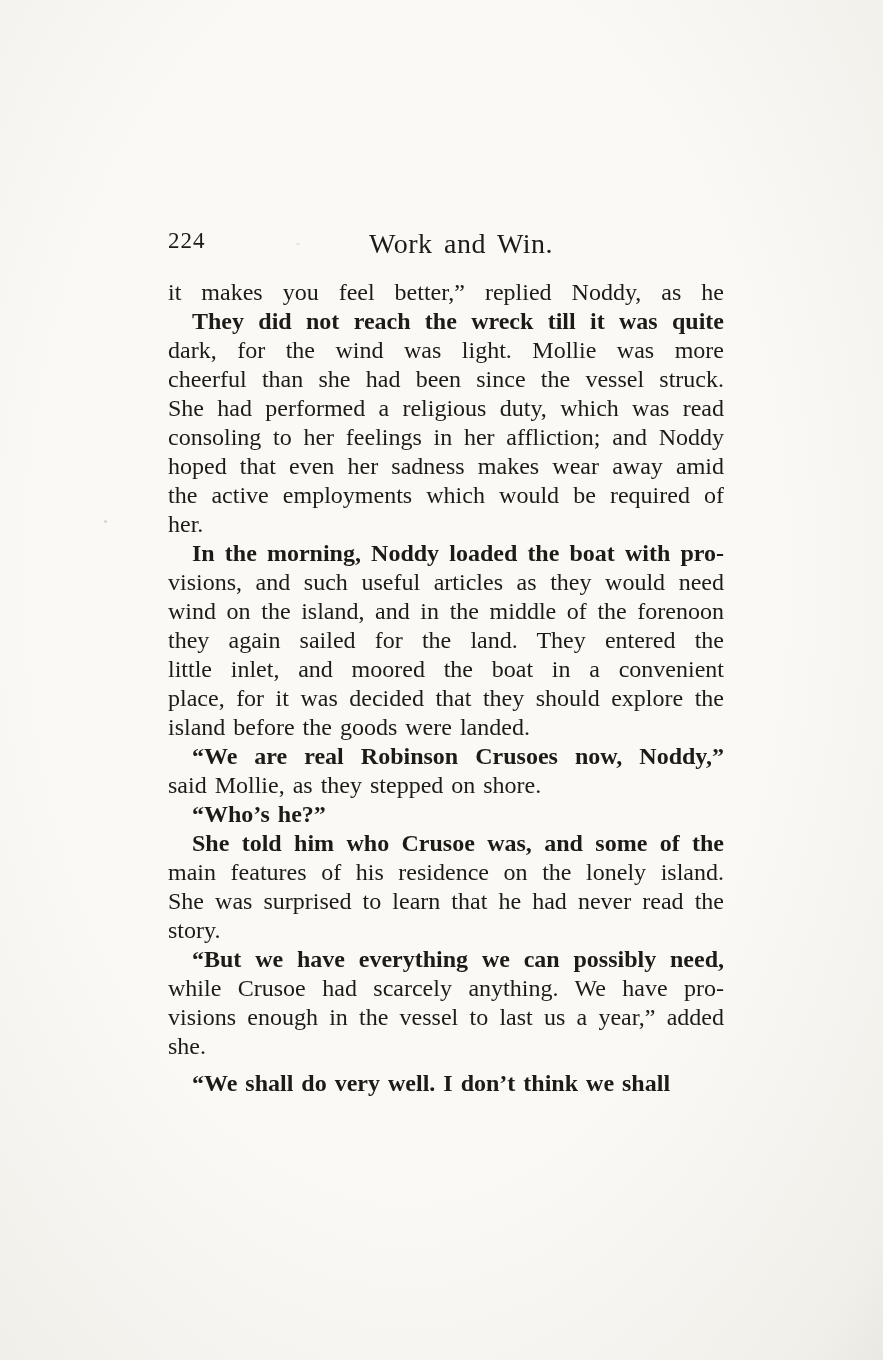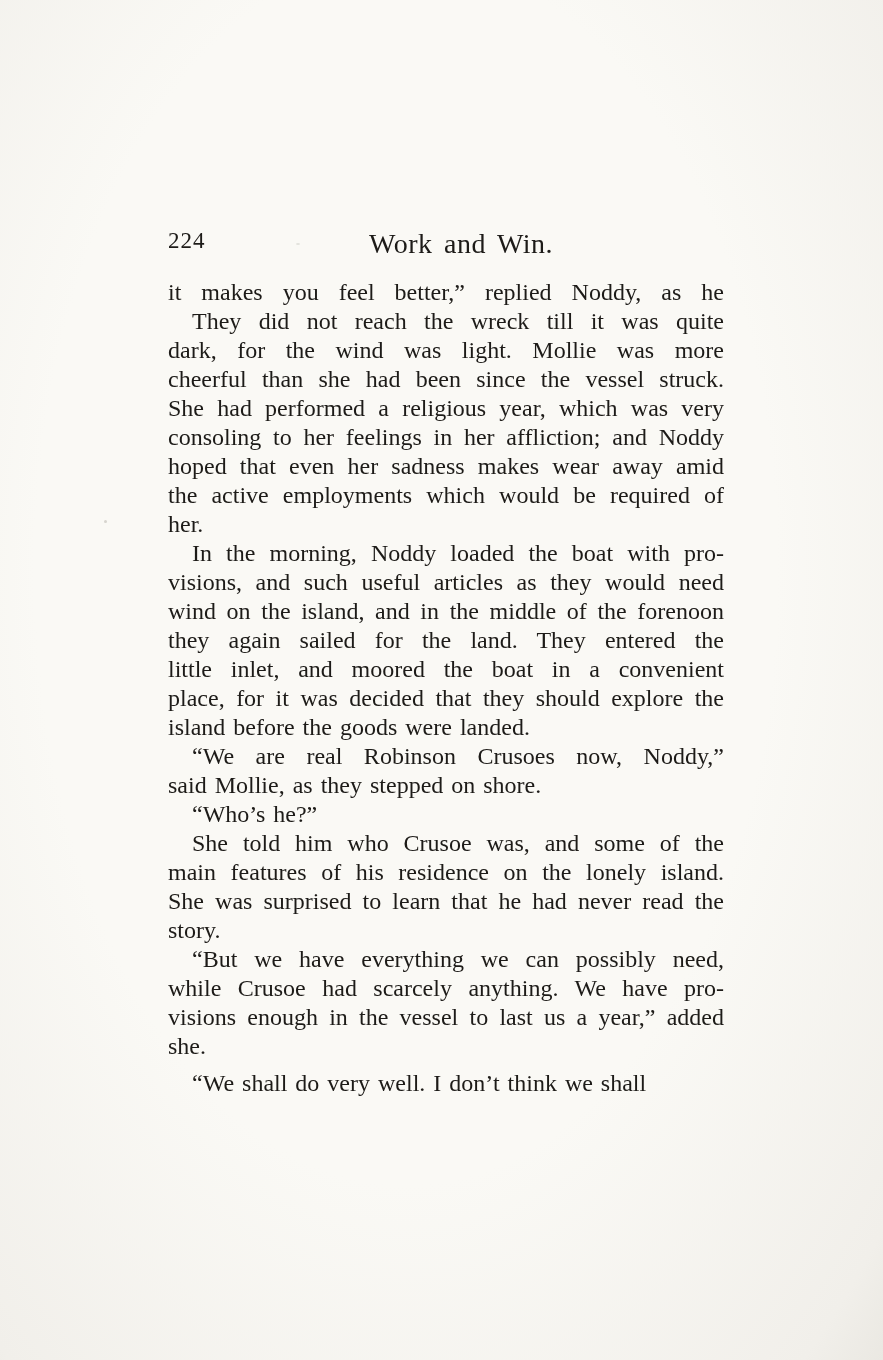--- a/index.html
+++ b/index.html
@@ -54,20 +54,21 @@
     line-height: 29px;
     text-align: justify;
     text-align-last: justify;
     white-space: normal;
   }
   .line.last {
     text-align-last: left;
   }
   .line.indent {
     text-indent: 24px;
+    font-weight: bold;
   }
   
   .speck {
     position: absolute;
     background: #b9b6ae;
     border-radius: 50%;
     opacity: 0.55;
   }
   .speck-1 { left: 104px; top: 520px; width: 3px; height: 3px; }
   .speck-2 { left: 296px; top: 243px; width: 4px; height: 2px; opacity: 0.35; }
@@ -84,21 +85,21 @@
     <div class="page-title">Work and Win.</div>
   </div>
   <div class="page-body">
       <div class="paragraph">
         <div class="line">it makes you feel better,” replied Noddy, as he</div>
       </div>
       <div class="paragraph">
         <div class="line indent">They did not reach the wreck till it was quite</div>
         <div class="line">dark, for the wind was light. Mollie was more</div>
         <div class="line">cheerful than she had been since the vessel struck.</div>
-        <div class="line">She had performed a religious year, which was very</div>
+        <div class="line">She had performed a religious duty, which was read</div>
         <div class="line">consoling to her feelings in her affliction; and Noddy</div>
         <div class="line">hoped that even her sadness makes wear away amid</div>
         <div class="line">the active employments which would be required of</div>
         <div class="line last">her.</div>
       </div>
       <div class="paragraph">
         <div class="line indent">In the morning, Noddy loaded the boat with pro-</div>
         <div class="line">visions, and such useful articles as they would need</div>
         <div class="line">wind on the island, and in the middle of the forenoon</div>
         <div class="line">they again sailed for the land. They entered the</div>

